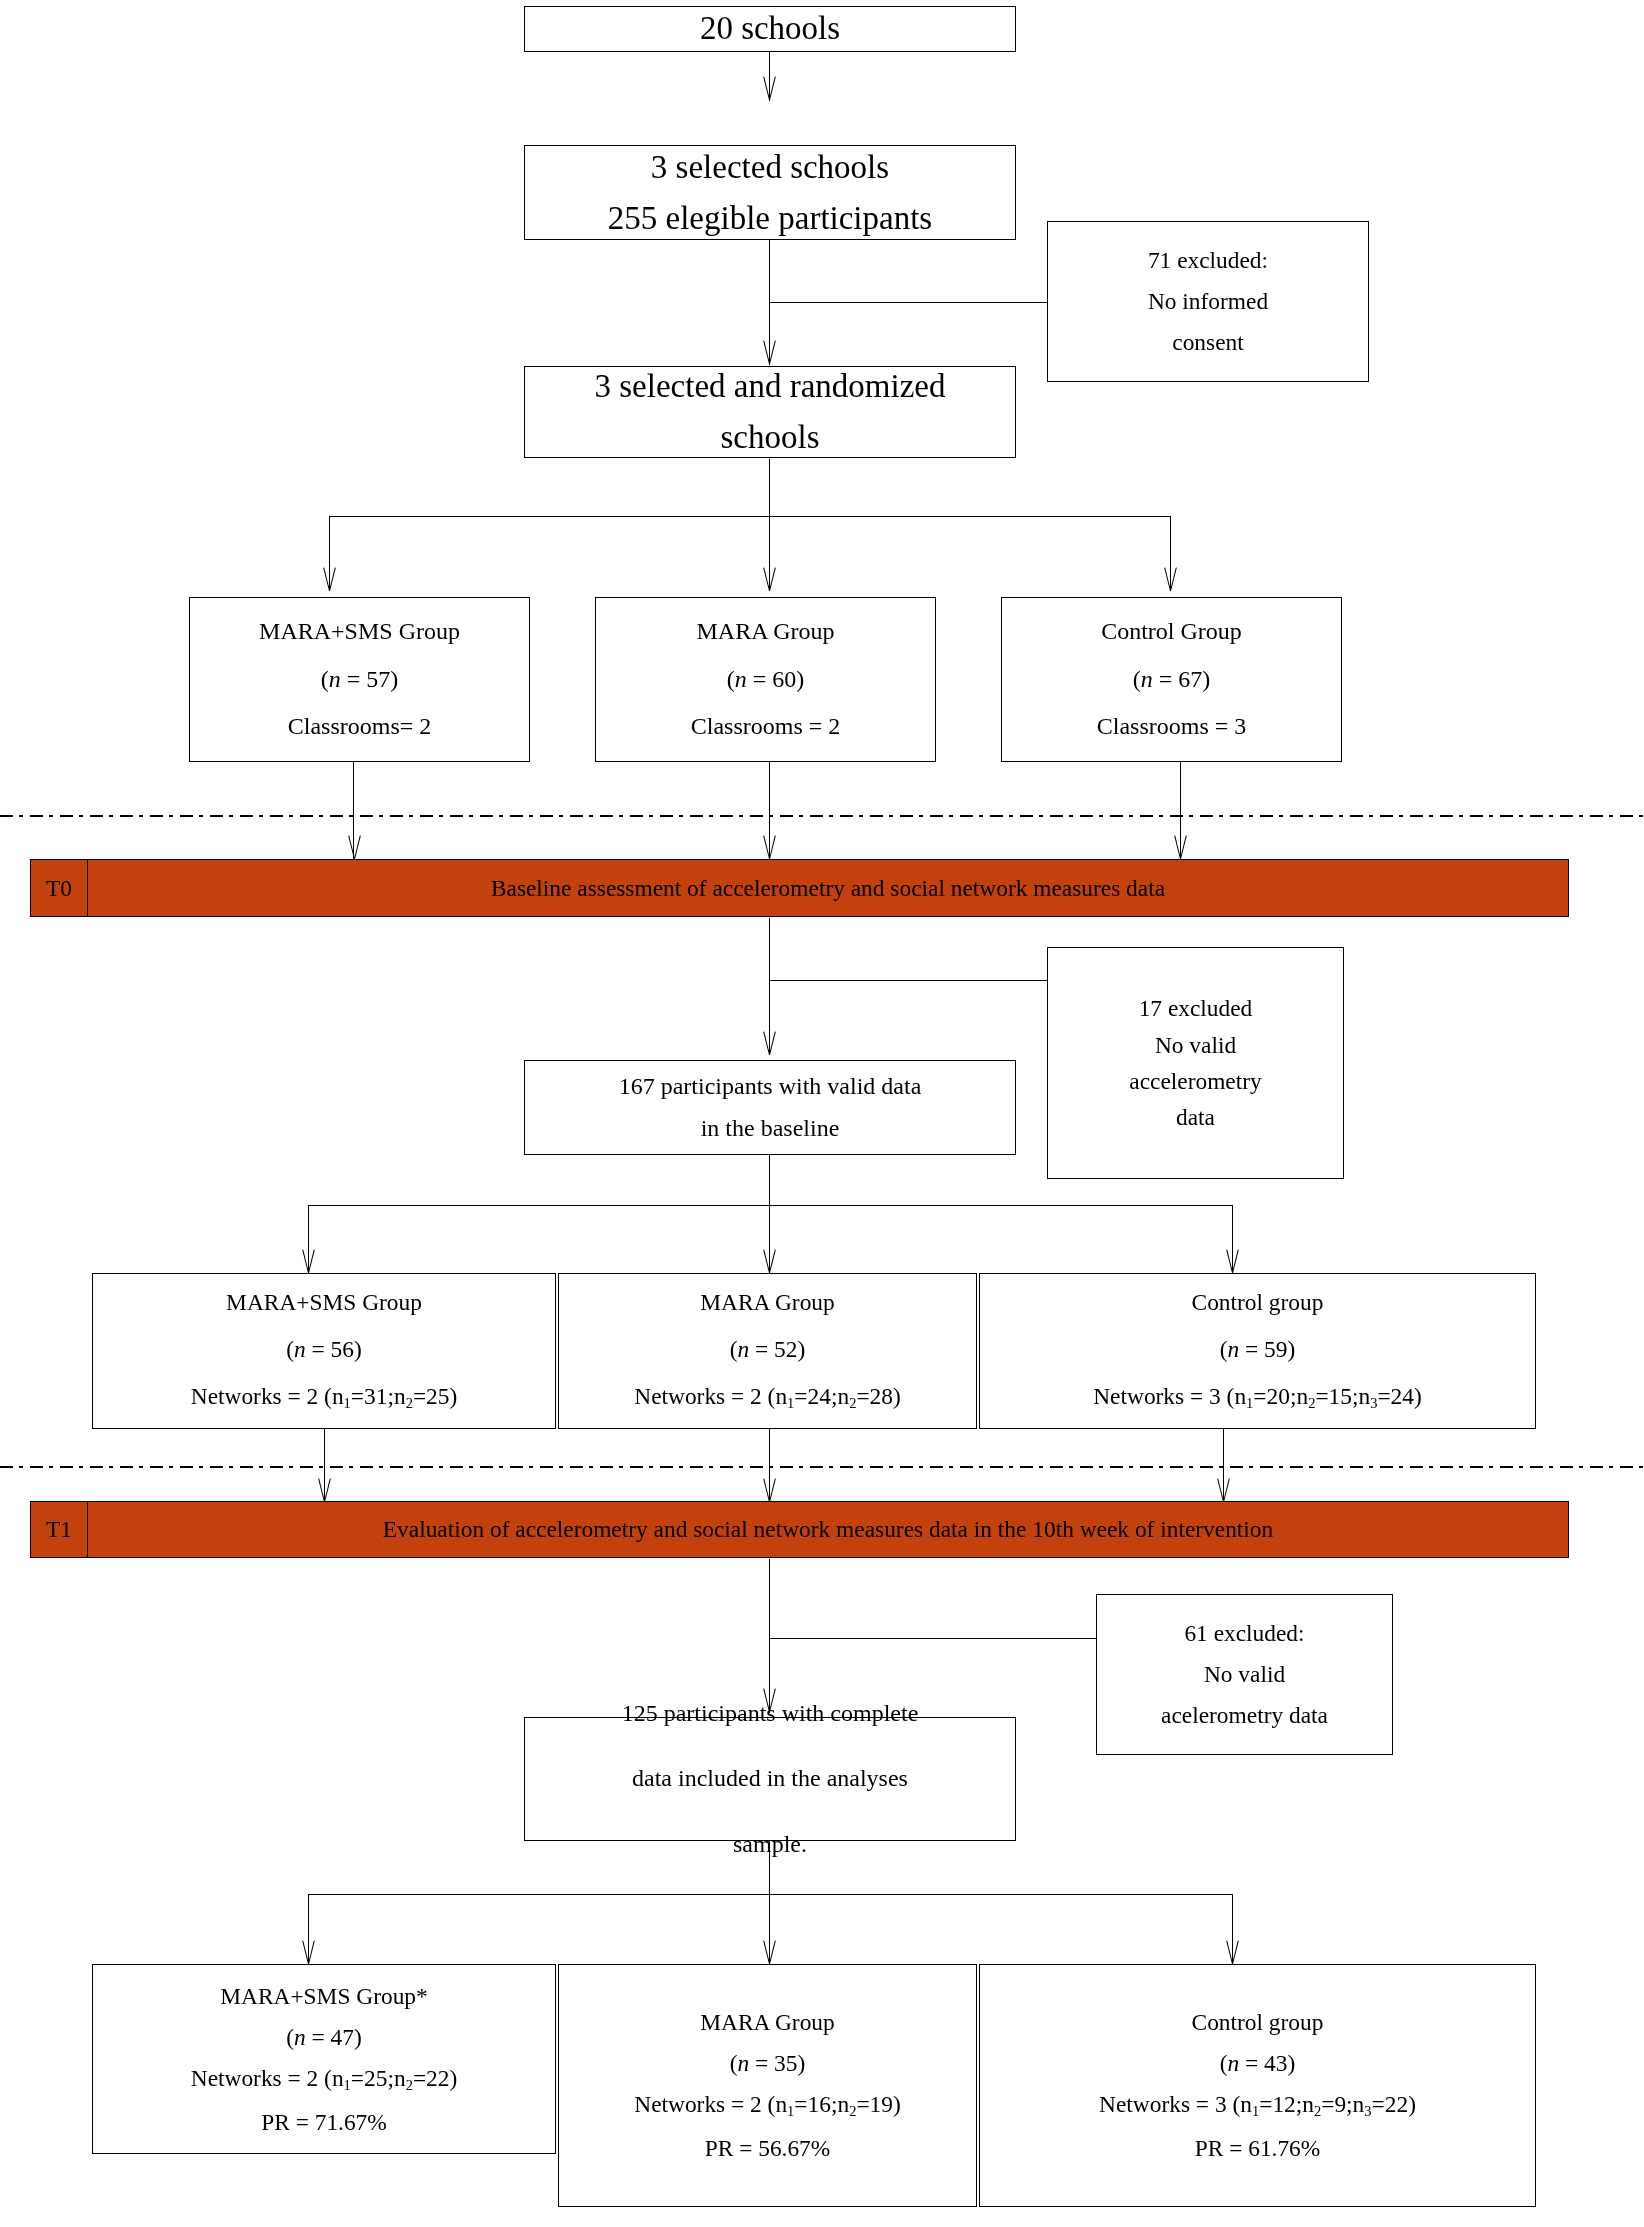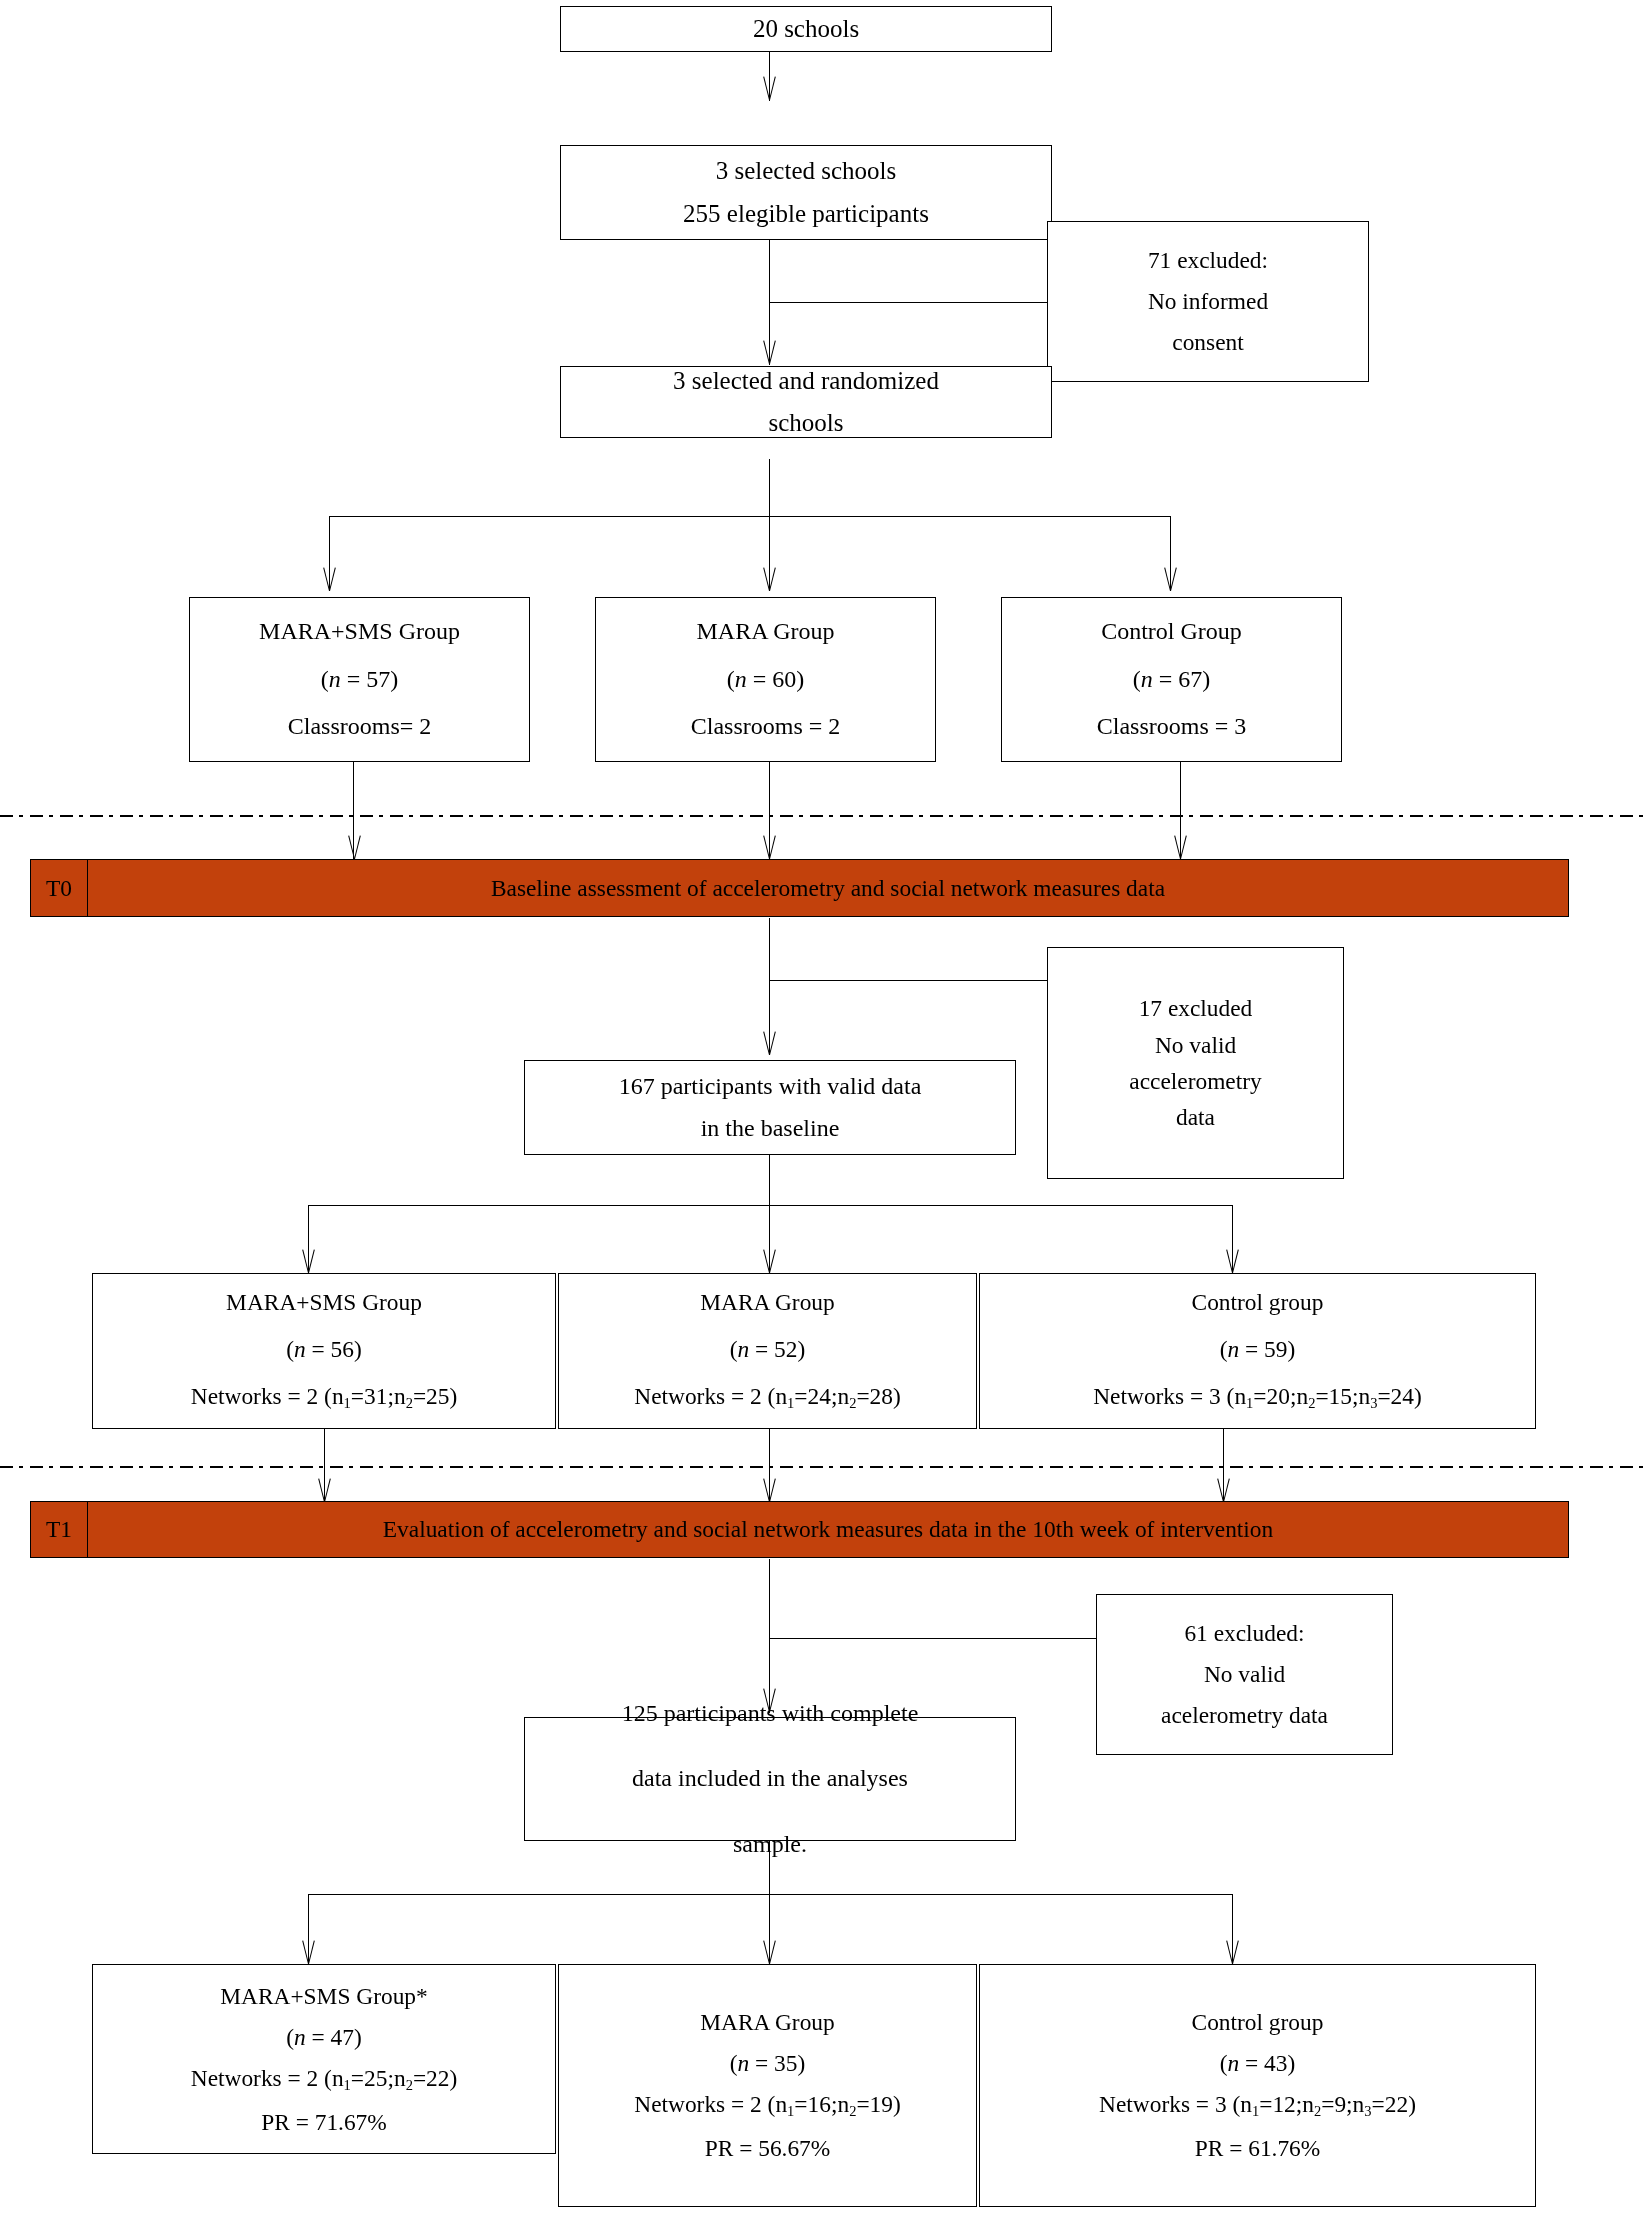--- a/index.html
+++ b/index.html
@@ -30,21 +30,21 @@
     justify-content: center;
     text-align: center;
     line-height: 1.05;
   }
   .box .ln {
     display: block;
     white-space: nowrap;
   }
   .f48 { font-size: 23.4px; }
   .f50 { font-size: 24px; }
-  .f52 { font-size: 25px; margin-left: 36px; }
+  .f52 { font-size: 33px; }
 
   .gap-lg .ln + .ln { margin-top: 22.4px; }
   .gap-md .ln + .ln { margin-top: 16.5px; }
   .gap-sm .ln + .ln { margin-top: 11.7px; }
 
   em.var { font-style: italic; }
   sub { font-size: 0.62em; vertical-align: -0.28em; }
 
   
   .tbar {
@@ -136,21 +136,21 @@
   <div class="hline" style="left:769px; top:302px; width:280px;"></div>
   <div class="vline" style="left:769px; top:302px; height:63px;"></div>
   <div class="arrow" style="left:759px; top:342px;"></div>
 
   <div class="box f48 gap-md" style="left:1047px; top:221px; width:322px; height:161px;">
     <span class="ln">71 excluded:</span>
     <span class="ln">No informed</span>
     <span class="ln">consent</span>
   </div>
 
-  <div class="box f52 gap-md" style="left:524px; top:366px; width:492px; height:72px;">
+  <div class="box f52 gap-md" style="left:524px; top:366px; width:492px; height:92px;">
     <span class="ln">3 selected and randomized</span>
     <span class="ln">schools</span>
   </div>
 
   <div class="vline" style="left:769px; top:459px; height:58px;"></div>
   <div class="hline" style="left:329px; top:516px; width:842px;"></div>
   <div class="vline" style="left:329px; top:516px; height:75px;"></div>
   <div class="vline" style="left:769px; top:516px; height:75px;"></div>
   <div class="vline" style="left:1170px; top:516px; height:75px;"></div>
   <div class="arrow" style="left:319px;  top:569px;"></div>

